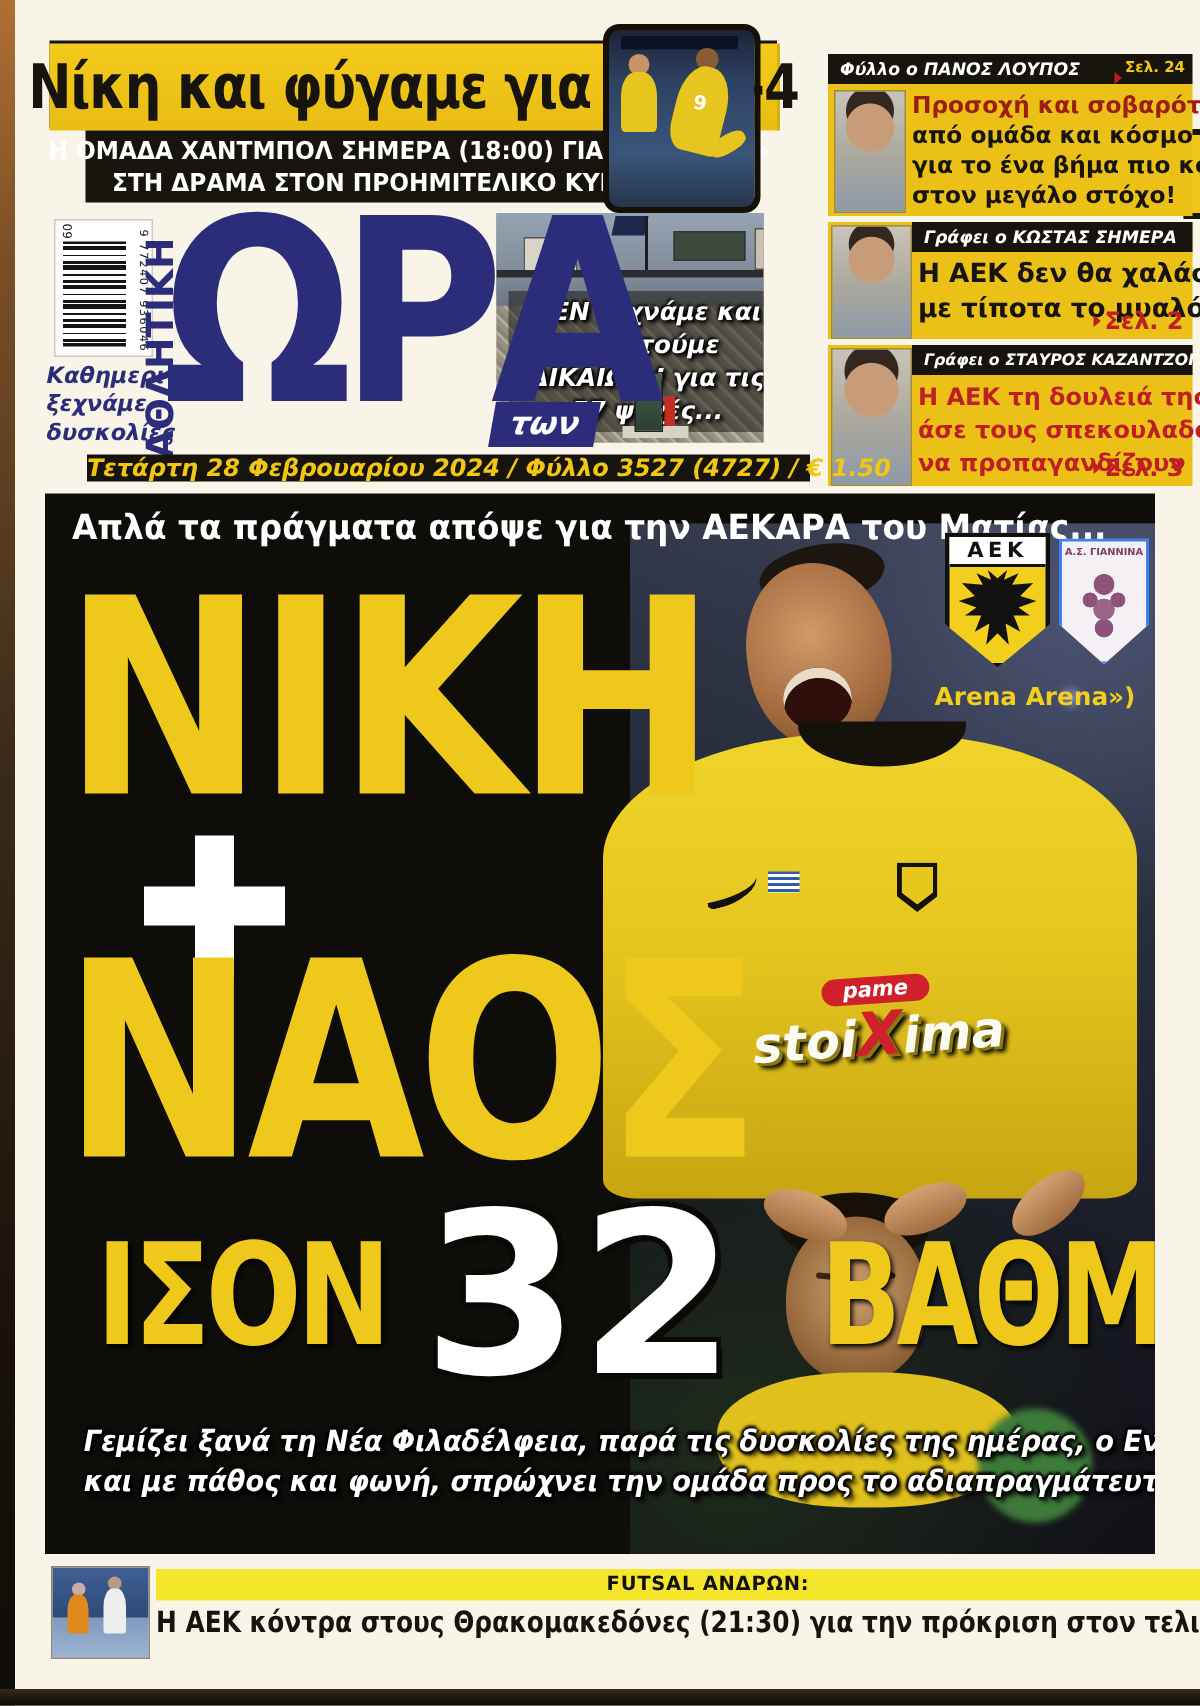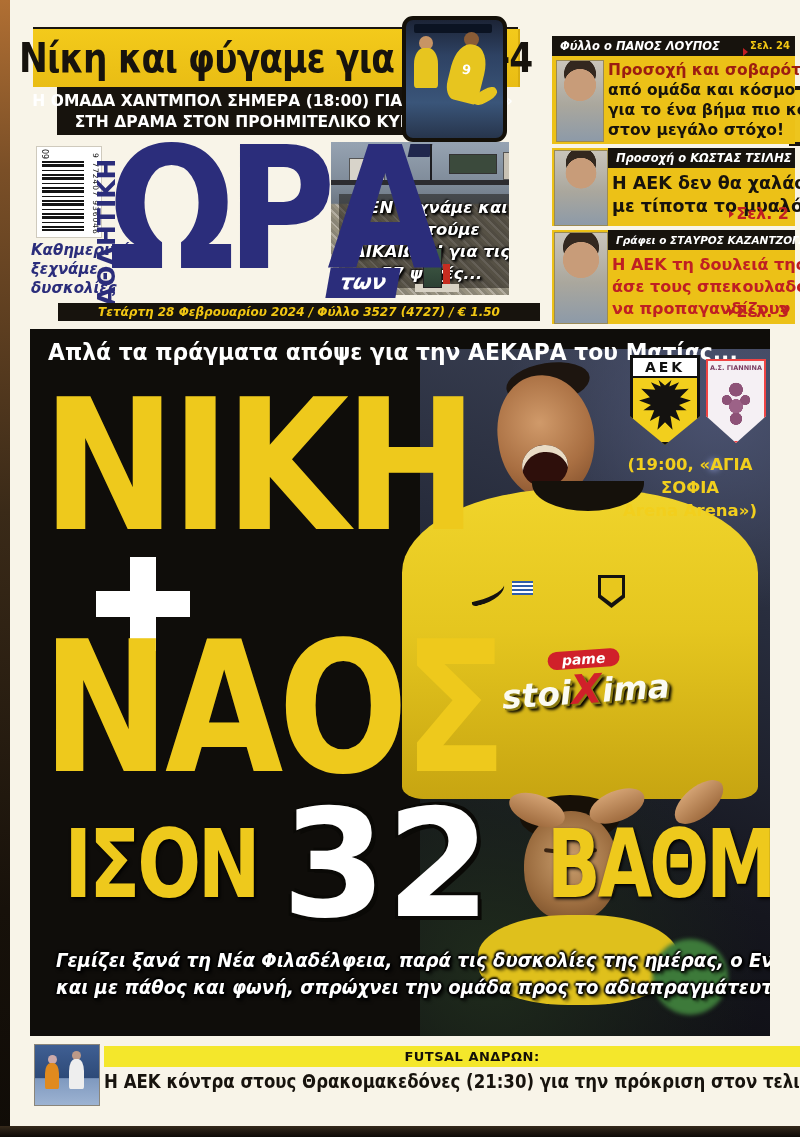--- a/index.html
+++ b/index.html
@@ -77,21 +77,21 @@
     background:rgba(22,18,12,0.5);padding:3px 0}
   .mem-pillar{position:absolute;left:92px;top:106px;width:17px;height:38px;background:linear-gradient(180deg,#44604a,#2c4033);border:1px solid #222}
   .mem-candle{position:absolute;left:112px;top:122px;width:7px;height:20px;background:#c62c20}
   .mem-base{position:absolute;left:84px;top:142px;width:44px;height:8px;background:#d8d2c4}
   .masthead-sub{left:328px;top:268px;z-index:6;display:flex;align-items:center}
   .sub-word1{background:#2b2d7b;color:#fff;font-style:italic;font-weight:900;font-size:21px;
     padding:2px 12px 4px;transform:skewX(-10deg)}
   .sub-word2{background:#fff;color:#2b2d7b;font-style:italic;font-weight:900;font-size:30px;
     padding:0 12px 4px;border-radius:8px;margin-left:-6px;line-height:1}
   .date-bar{left:58px;top:303px;width:482px;height:18px;background:#17130d;color:#f2c713;
-    font-size:12px;font-weight:700;font-style:italic;text-align:center;line-height:18px;white-space:nowrap}
+    font-size:16px;font-weight:700;font-style:italic;text-align:right;line-height:18px;white-space:nowrap}
 
   
   .main-box{left:30px;top:329px;width:740px;height:707px;background:#0f0d0a;overflow:hidden}
   .main-photo{position:absolute;left:390px;top:20px;width:350px;height:687px;
     background:
       radial-gradient(circle at 85% 8%, #4a5270 0%, transparent 30%),
       radial-gradient(circle at 20% 90%, #1f2b1c 0%, transparent 40%),
       linear-gradient(200deg,#3d4356 0%,#272c3c 35%,#15161e 70%,#0d0c11 100%)}
   .bokeh{position:absolute;border-radius:50%;filter:blur(3px)}
   .head1{position:absolute;left:78px;top:26px;width:96px;height:124px;border-radius:48% 52% 50% 50%;
@@ -130,21 +130,21 @@
 
   .kicker{position:absolute;left:18px;top:10px;font-size:23px;font-weight:800;color:#fff;
     white-space:nowrap;transform:scaleX(0.95);transform-origin:left;z-index:8}
   .crest-aek{position:absolute;left:600px;top:26px;width:70px;height:90px;background:#f2cf1d;
     border:3px solid #101010;clip-path:polygon(0 0,100% 0,100% 68%,50% 100%,0 68%);z-index:8;box-sizing:border-box}
   .crest-aek-label{background:#fff;text-align:center;font-weight:900;font-size:14px;color:#111;
     border-bottom:2px solid #111;letter-spacing:3px;padding:1px 0}
   .eagle{margin:1px auto 0;width:54px;height:54px;background:#141210;
     clip-path:polygon(50% 12%,38% 2%,42% 14%,24% 6%,32% 20%,6% 18%,22% 34%,2% 40%,24% 48%,10% 58%,30% 58%,22% 78%,40% 68%,36% 94%,50% 80%,64% 94%,60% 68%,78% 78%,70% 58%,90% 58%,76% 48%,98% 40%,78% 34%,94% 18%,68% 20%,76% 6%,58% 14%,62% 2%)}
   .crest-pas{position:absolute;left:676px;top:30px;width:60px;height:84px;background:#f5f0f4;
-    border:2px solid #ef4444;clip-path:polygon(0 0,100% 0,100% 68%,50% 100%,0 68%);z-index:8;box-sizing:border-box}
+    border:2px solid #3b82f6;clip-path:polygon(0 0,100% 0,100% 68%,50% 100%,0 68%);z-index:8;box-sizing:border-box}
   .pas-label{font-size:6.5px;color:#7b3f63;text-align:center;font-weight:700;padding-top:3px;white-space:nowrap}
   .pas-emblem{width:42px;height:52px;margin:2px auto 0;
     background:
      radial-gradient(circle at 50% 30%,#8d5277 0 16%,transparent 17%),
      radial-gradient(circle at 28% 50%,#8d5277 0 12%,transparent 13%),
      radial-gradient(circle at 72% 50%,#8d5277 0 12%,transparent 13%),
      radial-gradient(circle at 50% 62%,#9c6287 0 18%,transparent 19%),
      radial-gradient(circle at 50% 86%,#8d5277 0 12%,transparent 13%)}
   .venue{position:absolute;left:582px;top:124px;width:156px;text-align:center;color:#f2cf1d;
     font-weight:900;font-size:16.5px;line-height:23px;z-index:8}
@@ -221,21 +221,21 @@
       <div>για το ένα βήμα πιο κοντά</div>
       <div>στον μεγάλο στόχο!</div>
     </div>
   </div>
 </div>
 
 <div class="op-col" style="top:148px">
   <div style="position:relative;height:78px;background:#ecc117">
     <div class="op-portrait p-gray" style="left:2px;top:2px;width:52px;height:74px"></div>
     <div class="op-head" style="margin-left:56px">
-      <span>Προσοχή ο ΚΩΣΤΑΣ ΤΣΙΛΗΣ</span>
+      <span>Γράφει ο ΚΩΣΤΑΣ ΣΗΜΕΡΑ</span>
     </div>
     <div class="op-lines" style="position:absolute;left:60px;top:24px;font-size:17.5px;line-height:23px;white-space:nowrap">
       <div>Η ΑΕΚ δεν θα χαλάσει</div>
       <div>με τίποτα το μυαλό της</div>
     </div>
     <div class="op-ref-body">
       <span class="tri"></span>
       <span>Σελ. 2</span>
     </div>
   </div>
@@ -325,21 +325,20 @@
 
   <div class="crest-aek">
     <div class="crest-aek-label">ΑΕΚ</div>
     <div class="eagle"></div>
   </div>
   <div class="crest-pas">
     <div class="pas-label">Α.Σ. ΓΙΑΝΝΙΝΑ</div>
     <div class="pas-emblem"></div>
   </div>
   <div class="venue">
-    <div>(19:00, «ΑΓΙΑ ΣΟΦΙΑ</div>
     <div>Arena Arena»)</div>
   </div>
 
   <div class="word-big word1">ΝΙΚΗ</div>
   <div class="plus">
     <div class="v"></div>
     <div class="h"></div>
     <span class="sr">+</span>
   </div>
   <div class="word-big word2">ΝΑΟΣ</div>

